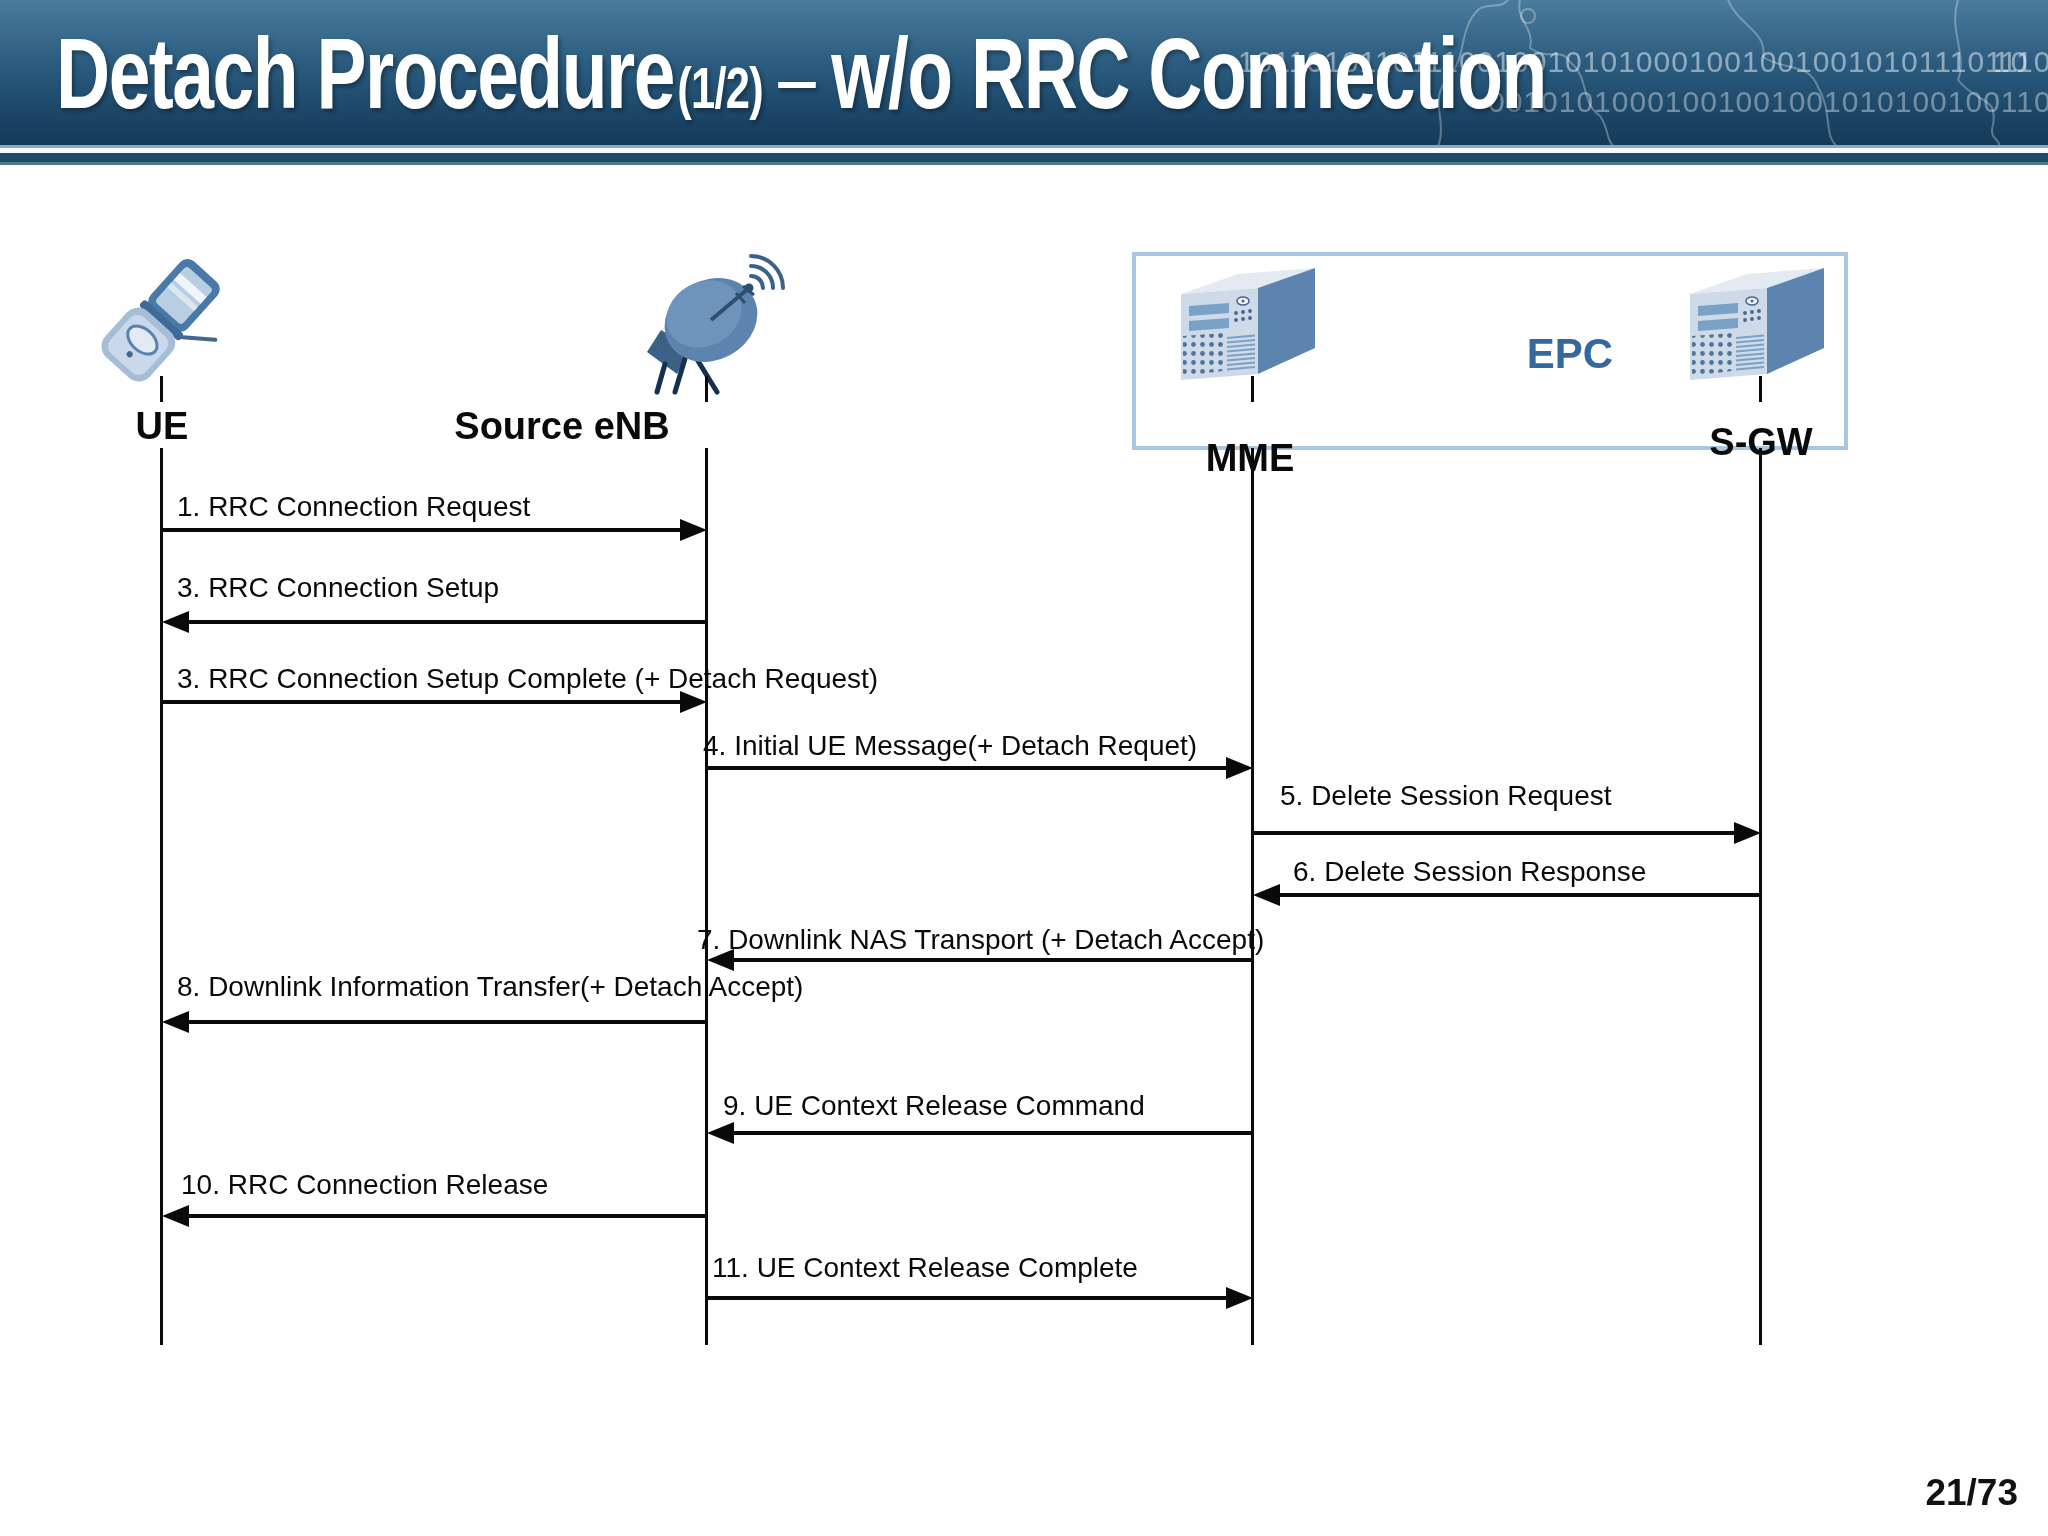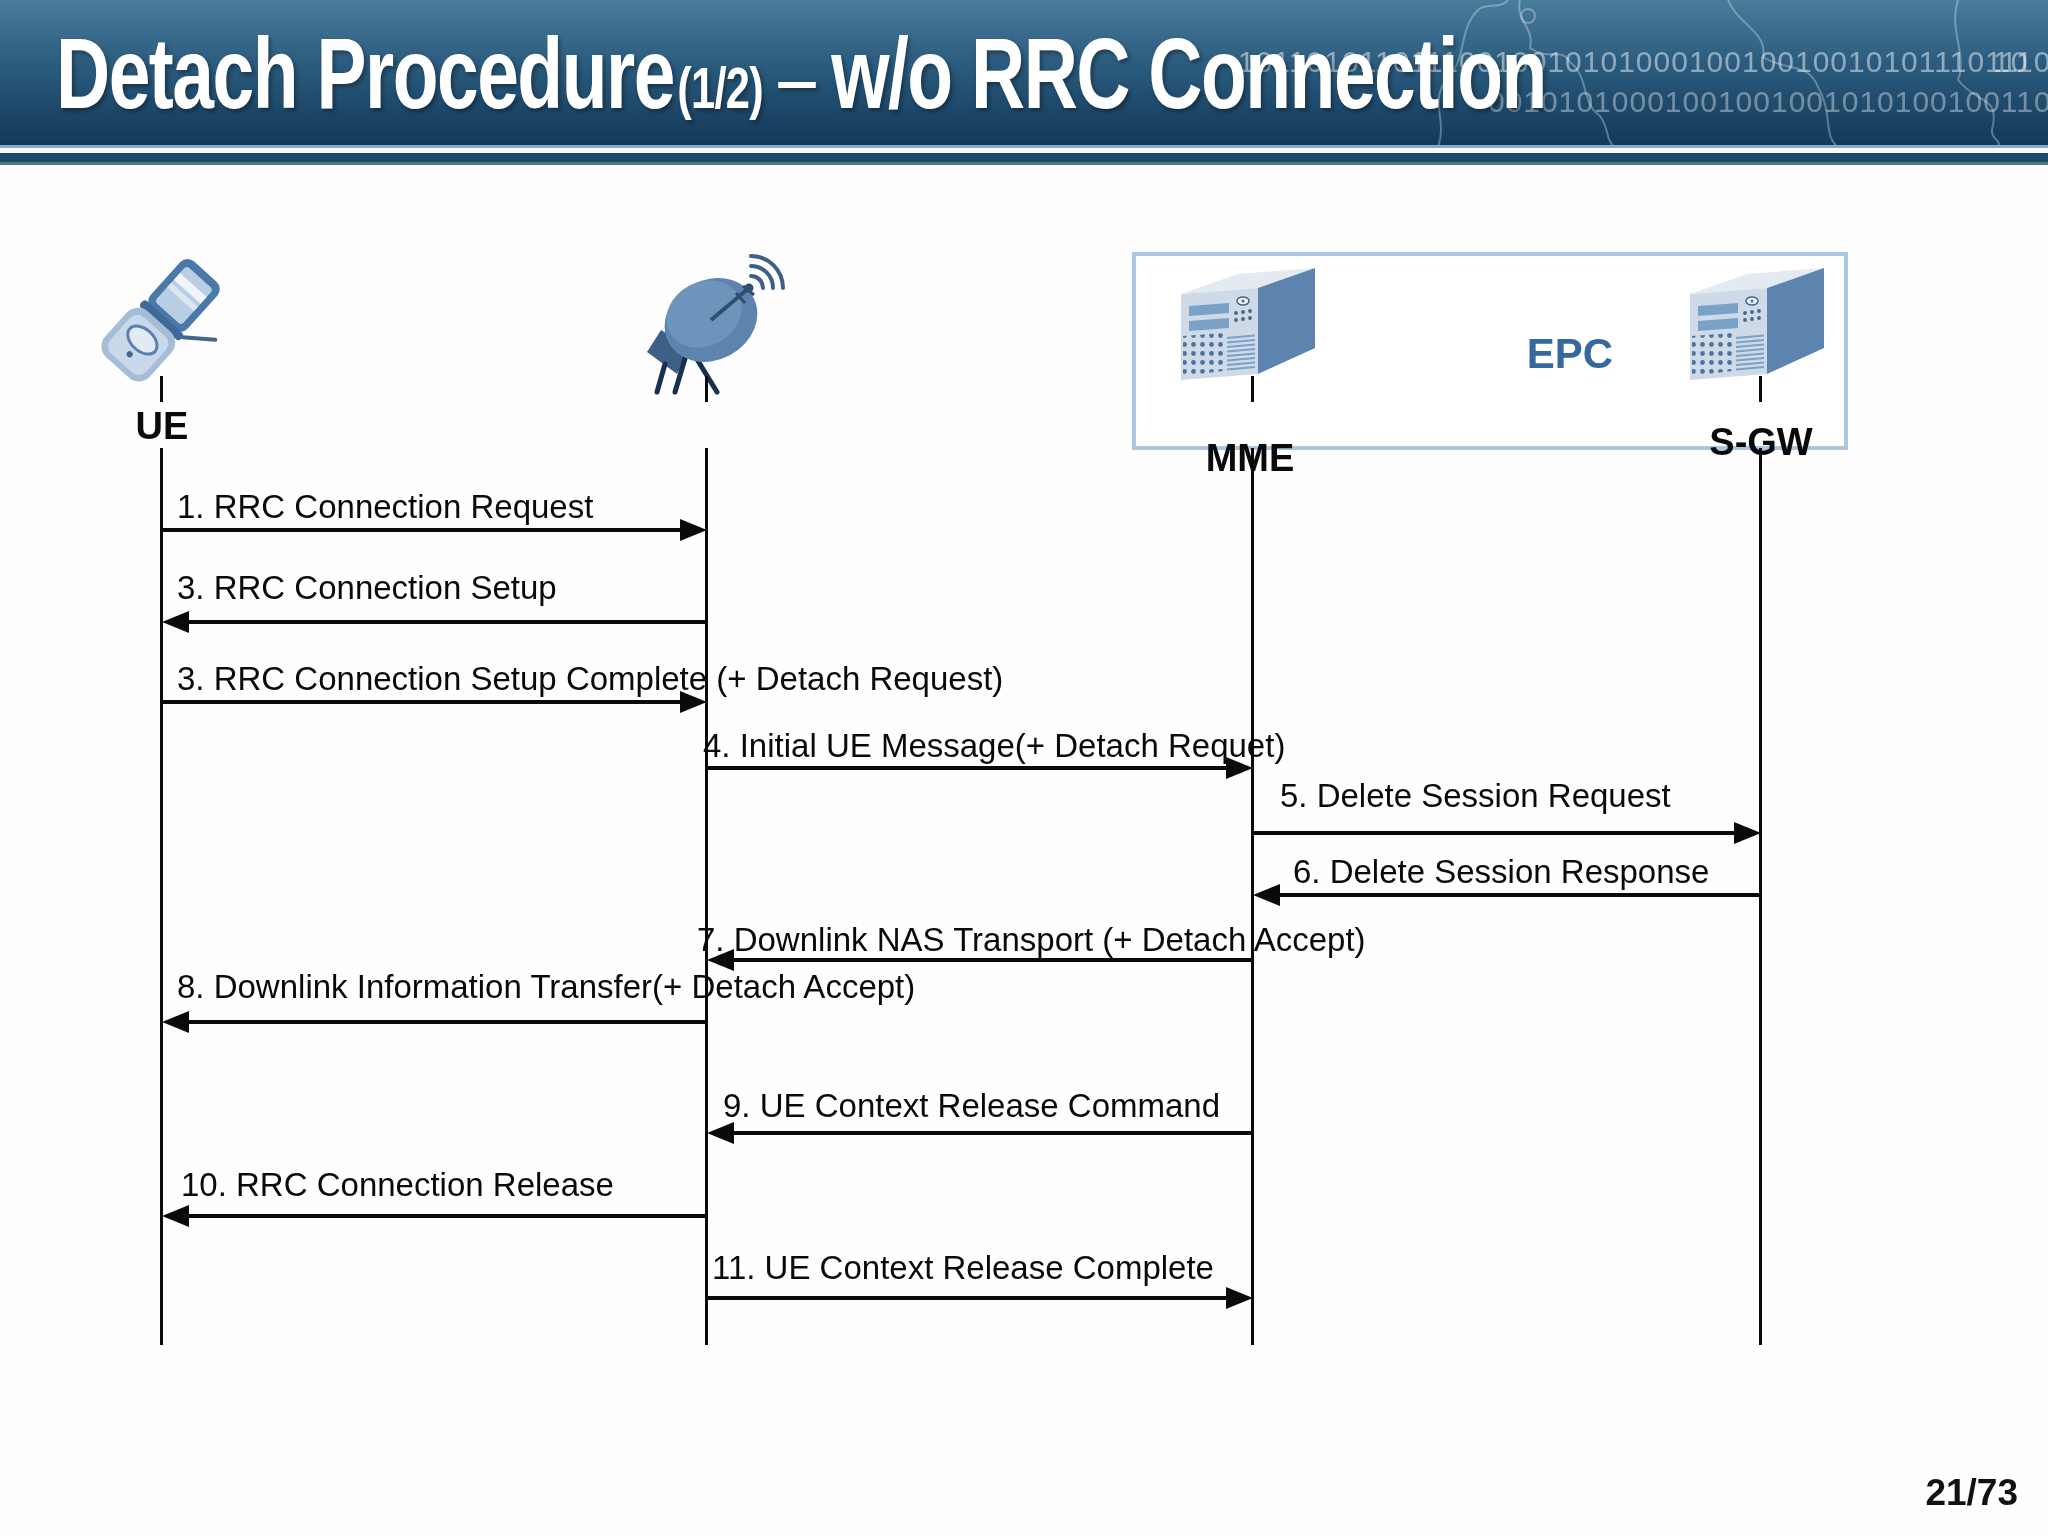--- a/index.html
+++ b/index.html
@@ -41,21 +41,21 @@
   .elabel{position:absolute;top:240px;height:44px;font-size:38px;font-weight:bold;
           text-align:center;white-space:nowrap;}
   .el-ue {left:62px;  width:200px;}
   .el-enb{left:412px; width:300px;}
   .el-mme{left:1150px;width:200px;margin-top:32px;}
   .el-sgw{left:1661px;width:200px;margin-top:16px;}
 
   .lifeline{position:absolute;width:3px;top:283px;height:897px;background:#0a0a0a;}
   .ll-ue {left:160px;} .ll-enb{left:705px;} .ll-mme{left:1251px;} .ll-sgw{left:1759px;}
 
-  .msg-label{position:absolute;font-size:33px;line-height:38px;color:#0a0a0a;white-space:nowrap;}
+  .msg-label{position:absolute;font-size:28px;line-height:38px;color:#0a0a0a;white-space:nowrap;}
   .msg-arrow{position:absolute;height:22px;}
   .msg-arrow .shaft{position:absolute;top:9px;height:4px;background:#0a0a0a;}
   .msg-arrow .head{position:absolute;top:0;width:0;height:0;
                    border-top:11px solid transparent;border-bottom:11px solid transparent;}
   .msg-arrow .head.right{right:0;border-left:27px solid #0a0a0a;}
   .msg-arrow .head.left {left:0; border-right:27px solid #0a0a0a;}
 
   .page-number{position:absolute;right:30px;top:1472px;font-size:37px;font-weight:bold;color:#111;}
 </style>
 </head>
@@ -166,20 +166,21 @@
           <use href="#server-glyph"></use>
         </svg>
     </div>
 
     <div class="tick tick-ue"></div>
     <div class="tick tick-enb"></div>
     <div class="tick tick-mme"></div>
     <div class="tick tick-sgw"></div>
 
     <div class="elabel el-ue">UE</div>
+    <div class="elabel el-enb">Source eNB</div>
     <div class="elabel el-mme">MME</div>
     <div class="elabel el-sgw">S-GW</div>
 
     <div class="lifeline ll-ue"></div>
     <div class="lifeline ll-enb"></div>
     <div class="lifeline ll-mme"></div>
     <div class="lifeline ll-sgw"></div>
 
     <div id="messages-layer">
         <div class="msg-label" style="left: 177px; top: 323px;">1. RRC Connection Request</div>

